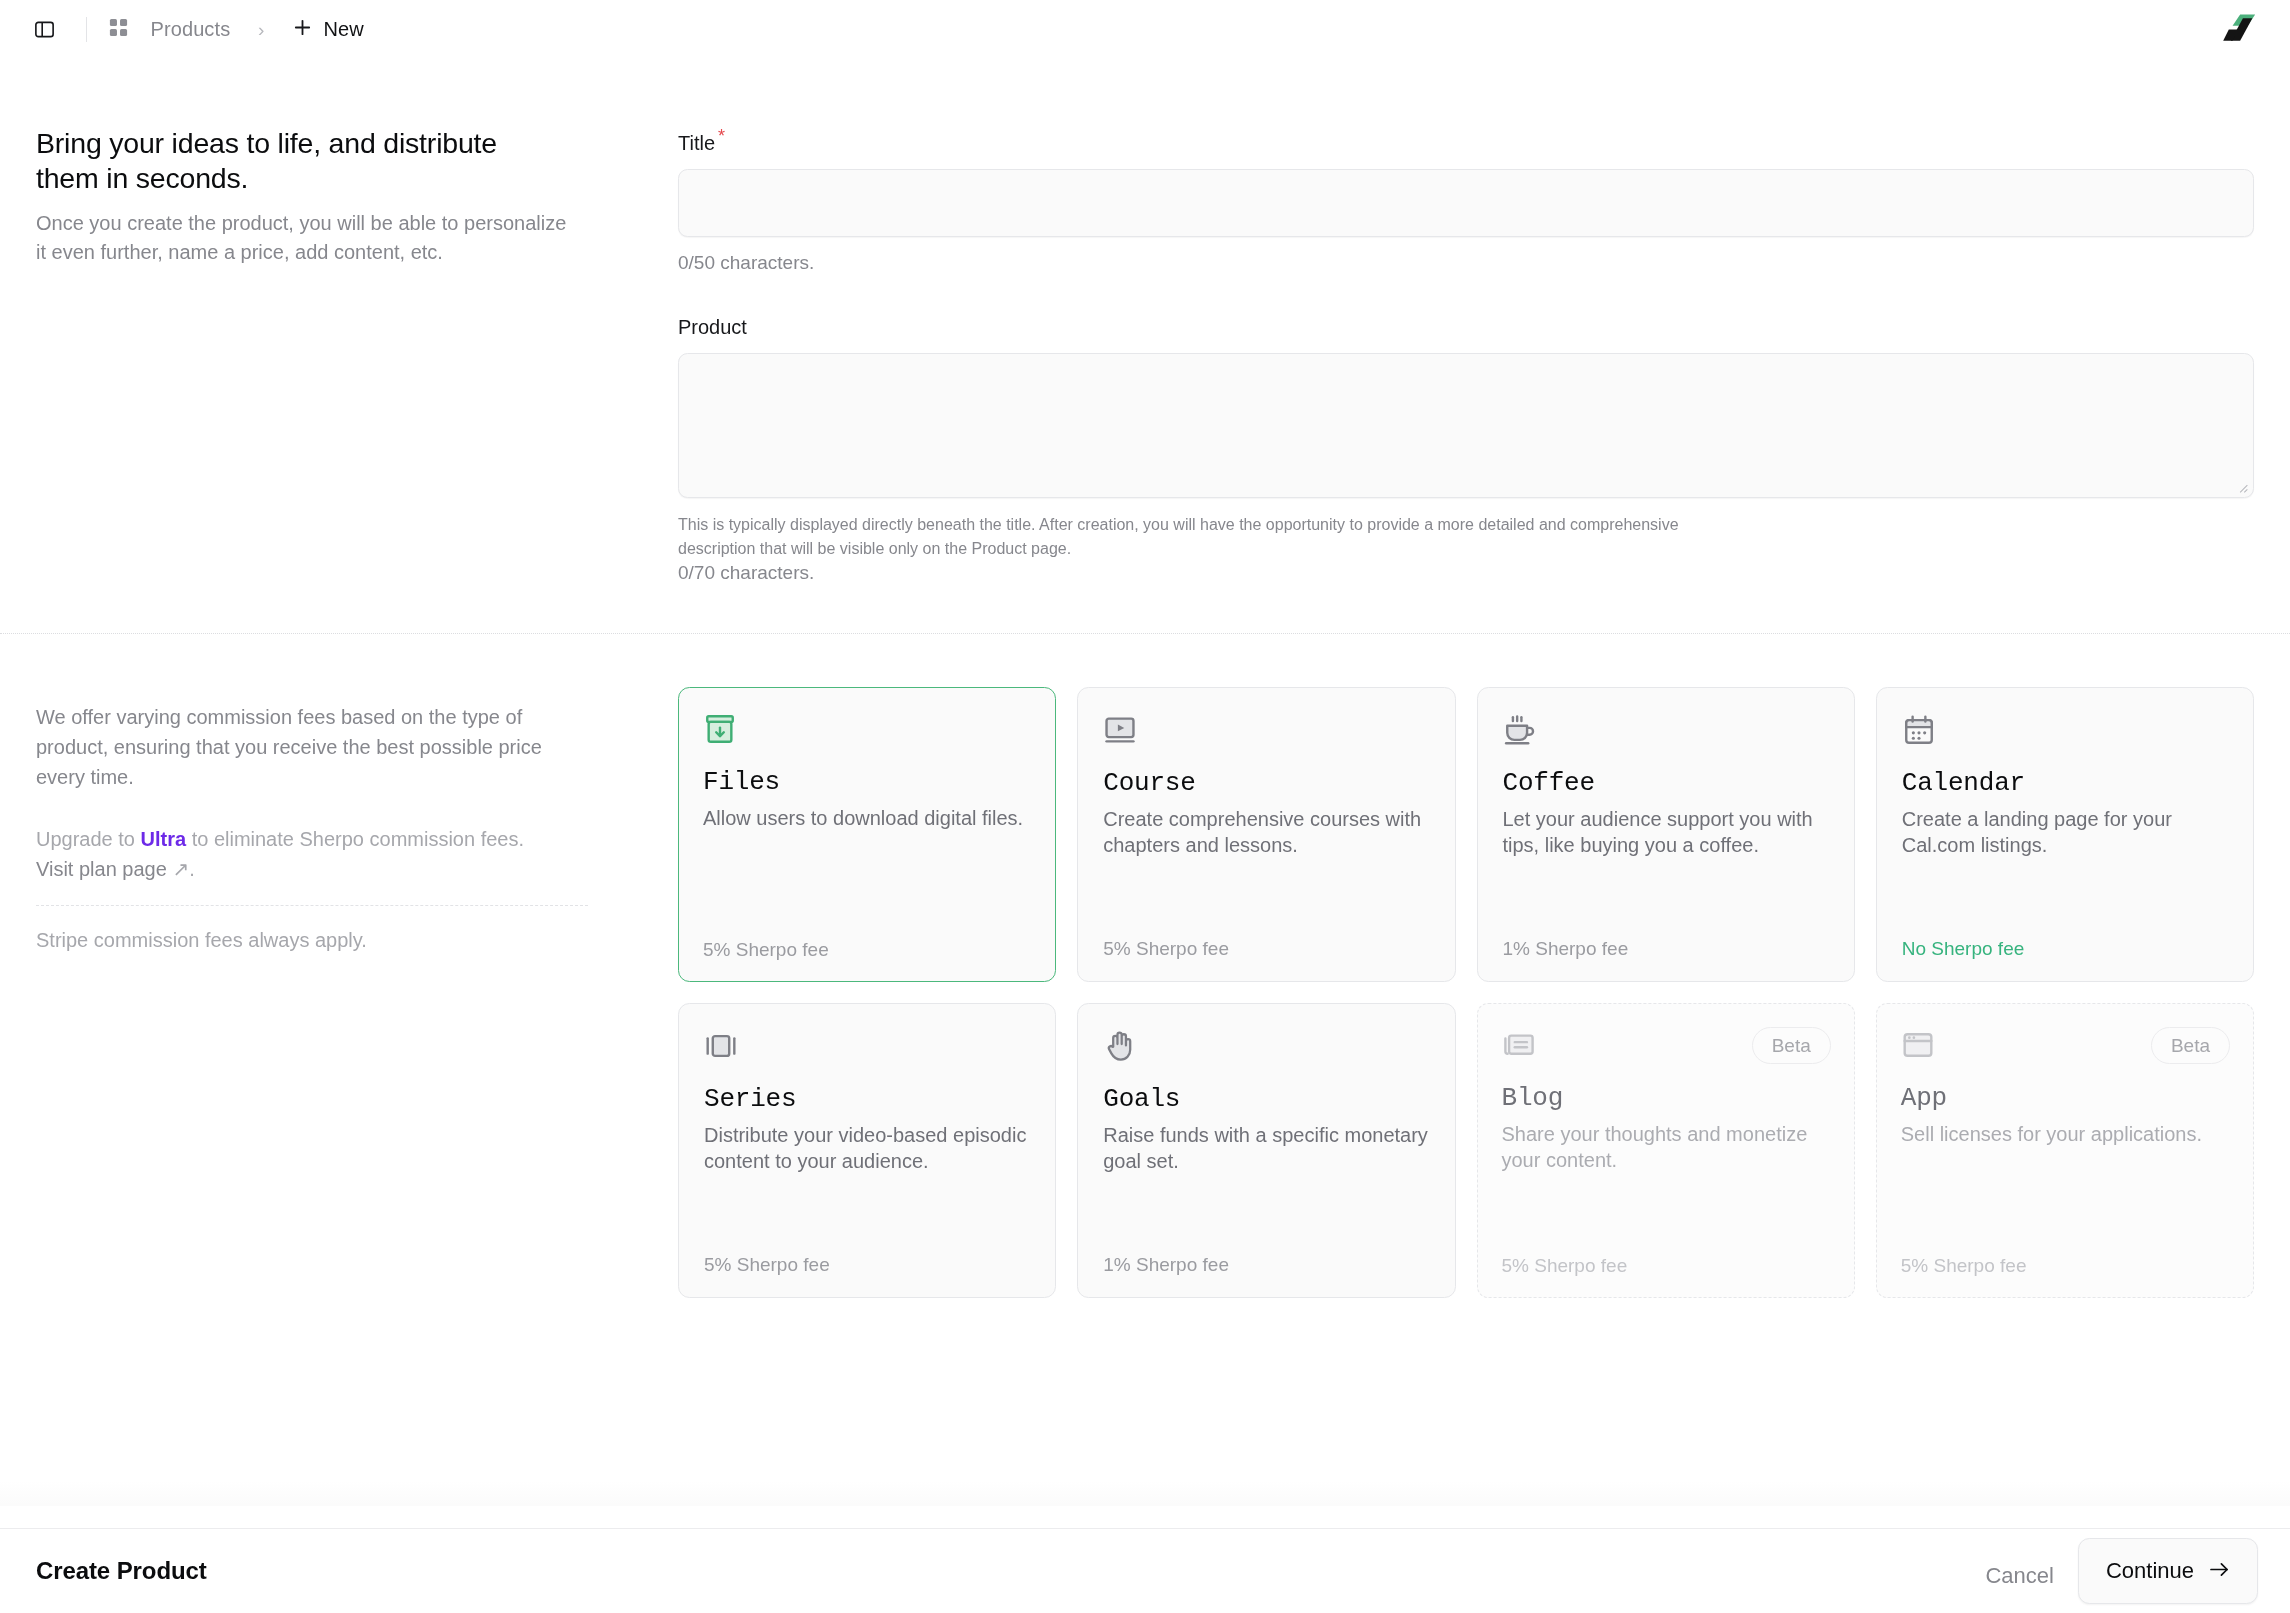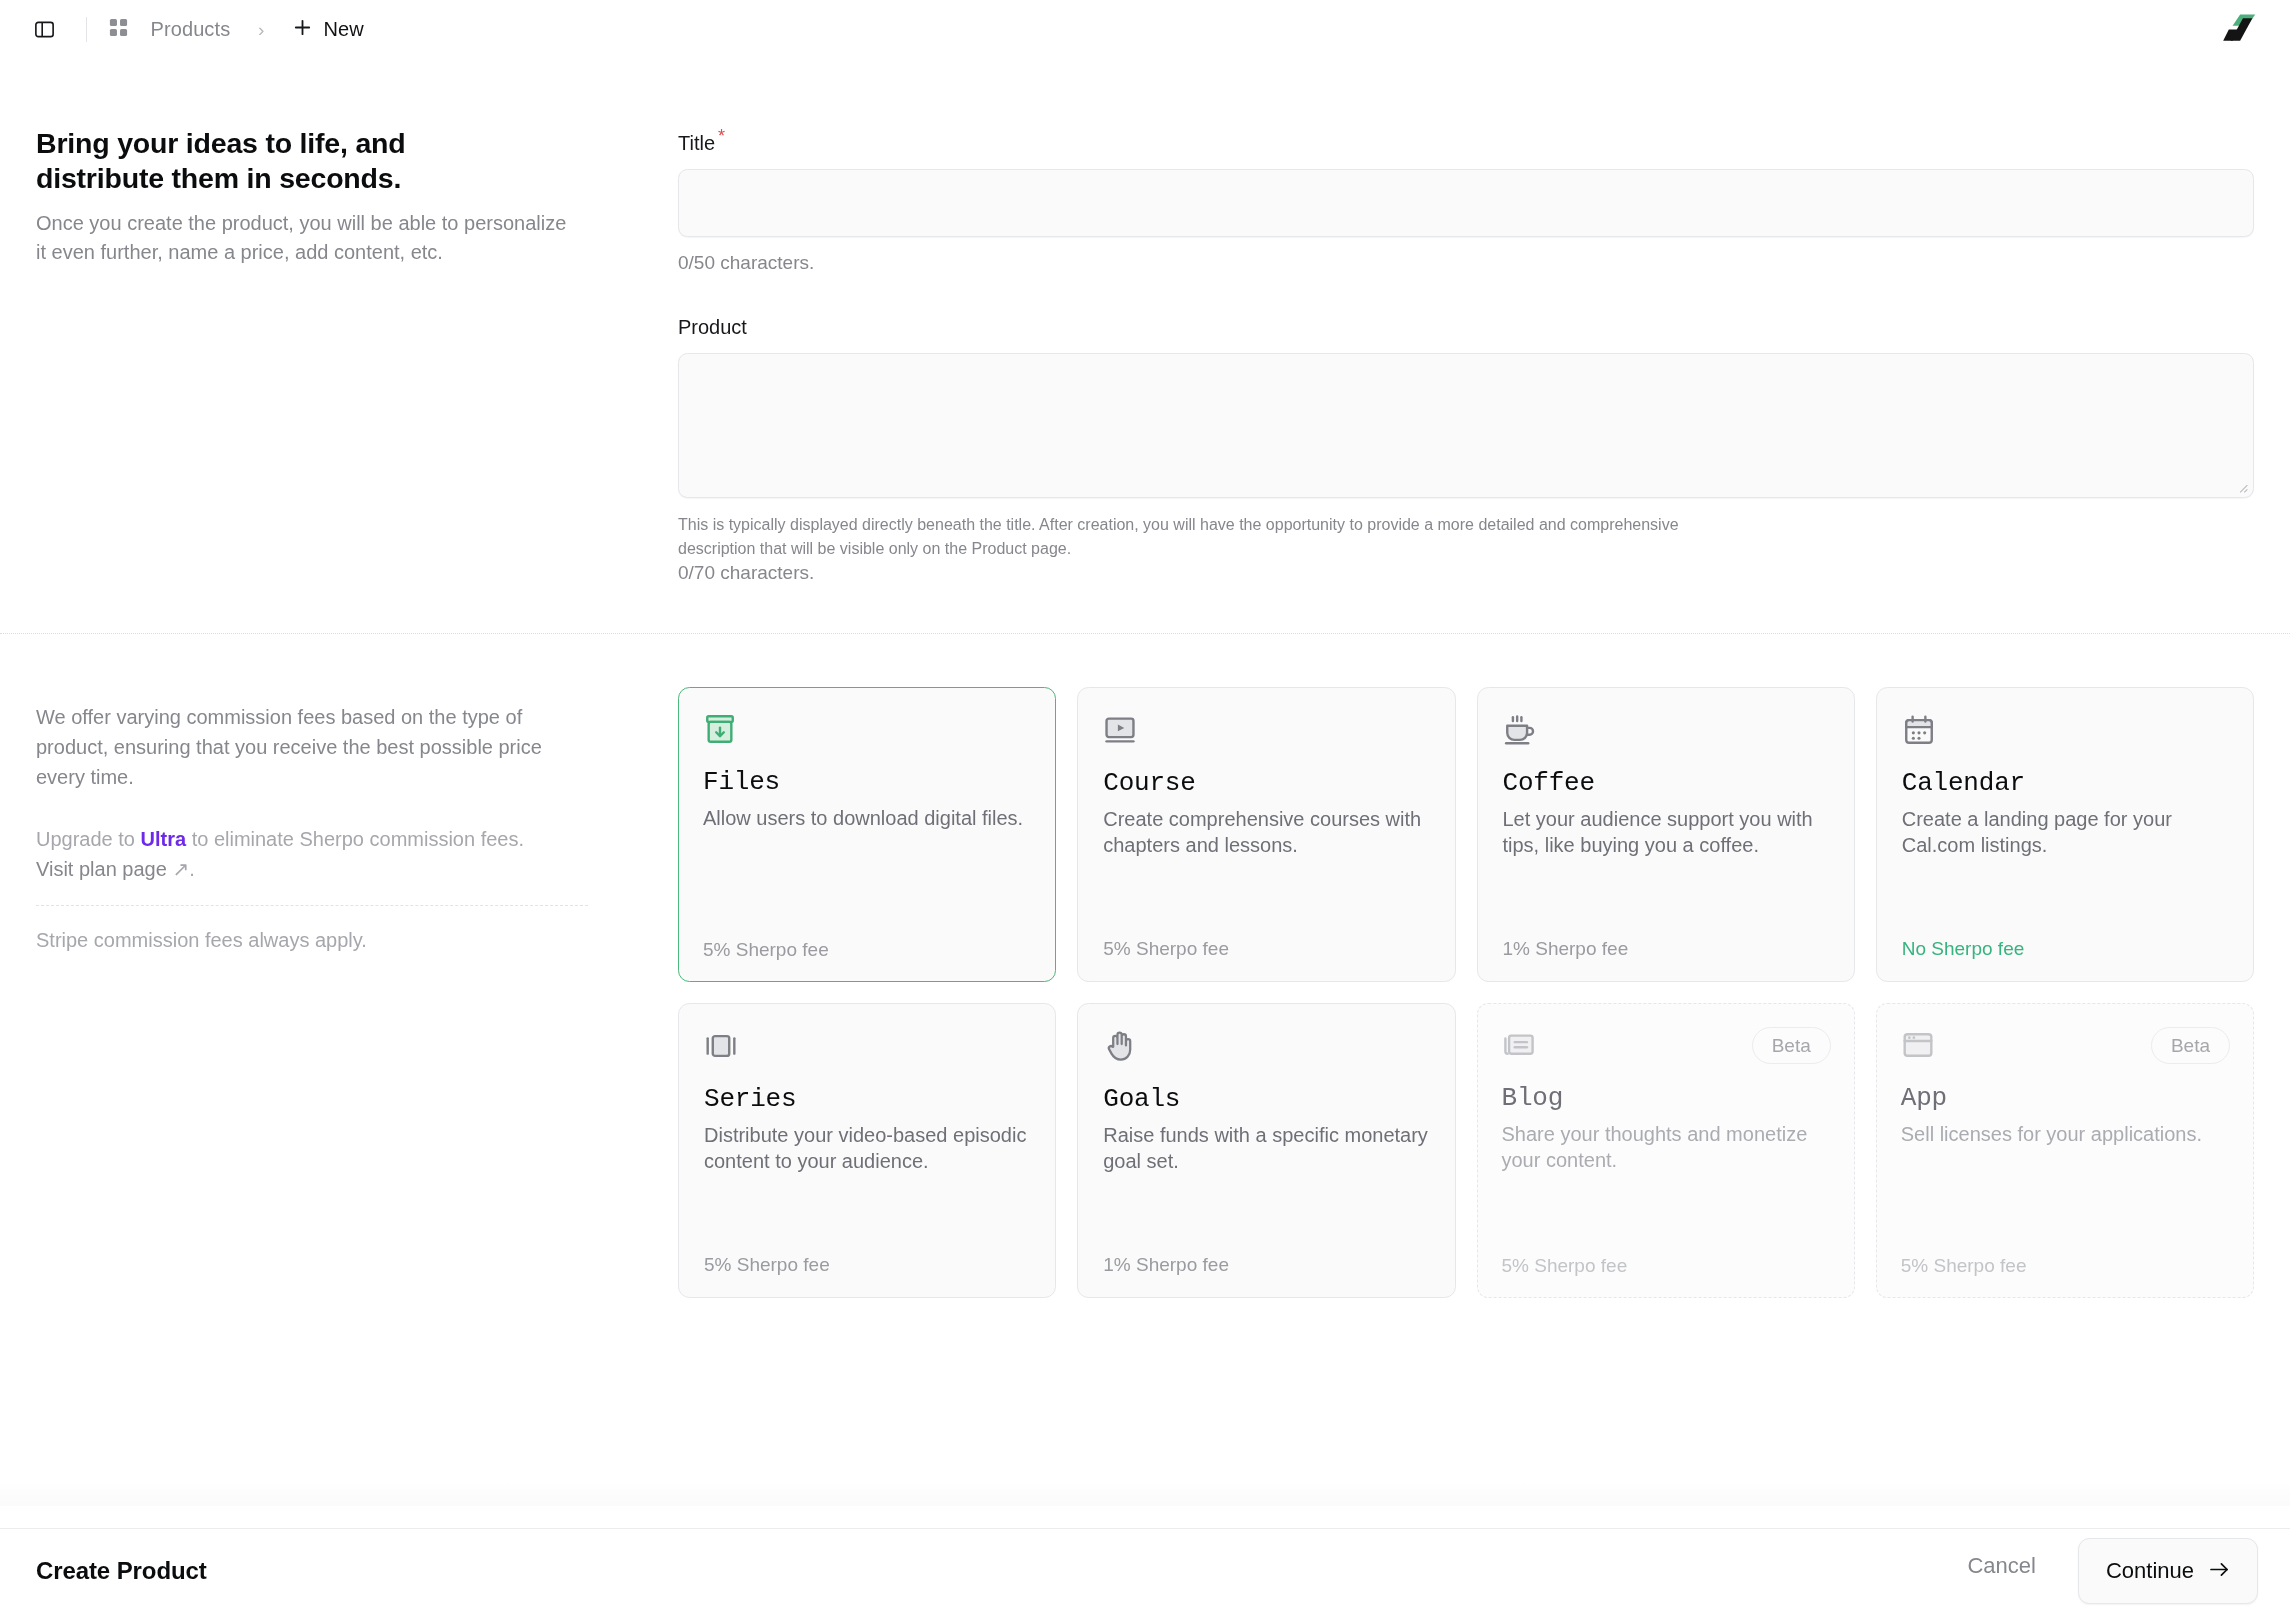--- a/index.html
+++ b/index.html
@@ -38,21 +38,21 @@
   .section {
     display: flex;
     padding: 0 0 0 36px;
   }
   .col-left  { width: 642px; flex: 0 0 642px; padding-right: 57px; }
   .col-right { flex: 1 1 auto; padding-right: 36px; }
 
   .sec-basic { padding-top: 67px; padding-bottom: 49px; }
 
   h1.headline {
-    font-size: 28.5px; font-weight: 700; line-height: 1.22;
+    font-size: 28.5px; font-weight: 400; line-height: 1.22;
     letter-spacing: -0.2px; color: #0b0c0e;
     max-width: 476px;
   }
   p.subcopy {
     margin-top: 13.3px;
     font-size: 20px; line-height: 1.48; color: #86878d;
     max-width: 542px;
   }
 
   label.field-label {
@@ -156,21 +156,21 @@
   
   .bottombar {
     position: absolute; left: 0; right: 0; bottom: 0;
     height: 85px;
     border-top: 1px solid #ececee;
     background: #ffffff;
     display: flex; align-items: center;
     padding: 0 32px 0 36px;
   }
   .bb-title { font-size: 24px; font-weight: 700; color: #0b0c0e; letter-spacing: -0.1px; }
-  .bb-right { margin-left: auto; display: flex; align-items: flex-start; gap: 21px; }
+  .bb-right { margin-left: auto; display: flex; align-items: flex-end; gap: 3px; }
   .cancel-btn {
     font-size: 22px; color: #86878d;
     padding: 15px 21px; border-radius: 9.5px; background: transparent; border: none;
     font-family: inherit;
   }
   .continue-btn {
     display: flex; align-items: center; gap: 15px;
     font-size: 22px; color: #0b0c0e;
     background: #fafafa;
     border: 1px solid #e6e7ea;

